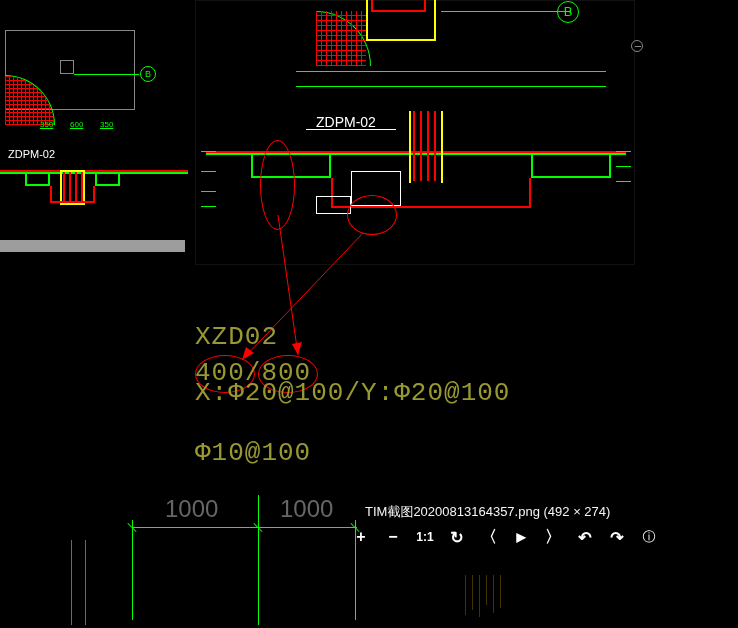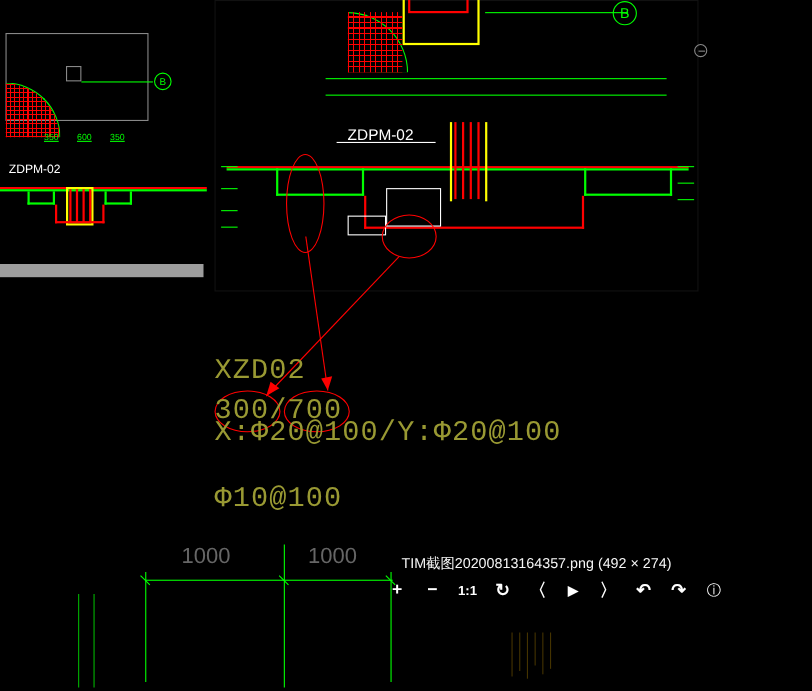--- a/index.html
+++ b/index.html
@@ -226,21 +226,21 @@
       font-family: 'Courier New', monospace;
       font-size: 26px;
       letter-spacing: 1px;
     }
     
     
     .dim-1000 {
       position: absolute;
       top: 495px;
       color: #666;
-      font-size: 20px;
+      font-size: 24px;
       font-family: Arial;
     }
     .dim-line-h {
       position: absolute;
       top: 527px;
       height: 1px;
       background: #0f0;
     }
     .dim-tick-v {
       position: absolute;
@@ -368,21 +368,21 @@
 <div class="red-ellipse" style="top:355px;left:258px;width:60px;height:38px"></div>
 
 <svg style="position:absolute;top:0;left:0;width:738px;height:628px;pointer-events:none">
   <line x1="278" y1="215" x2="298" y2="355" stroke="#f00" stroke-width="1"></line>
   <polygon points="298,355 292,344 302,342" fill="#f00"></polygon>
   <line x1="363" y1="233" x2="242" y2="360" stroke="#f00" stroke-width="1"></line>
   <polygon points="242,360 246,347 254,353" fill="#f00"></polygon>
 </svg>
 
 <div class="yellow-text" style="top:322px">XZD02</div>
-<div class="yellow-text" style="top:358px">300/700</div>
+<div class="yellow-text" style="top:358px">400/800</div>
 <div class="yellow-text" style="top:378px">X:Φ20@100/Y:Φ20@100</div>
 <div class="yellow-text" style="top:438px">Φ10@100</div>
 
 <div class="dim-1000" style="left:165px">1000</div>
 <div class="dim-1000" style="left:280px">1000</div>
 <div class="dim-line-h" style="left:132px;width:225px"></div>
 <div class="dim-tick-v" style="left:132px;top:520px;height:100px"></div>
 <div class="dim-tick-v" style="left:258px;top:495px;height:130px"></div>
 <div class="dim-tick-v" style="left:355px;top:520px;height:100px"></div>
 <div class="dim-slash" style="left:126px;top:527px"></div>

